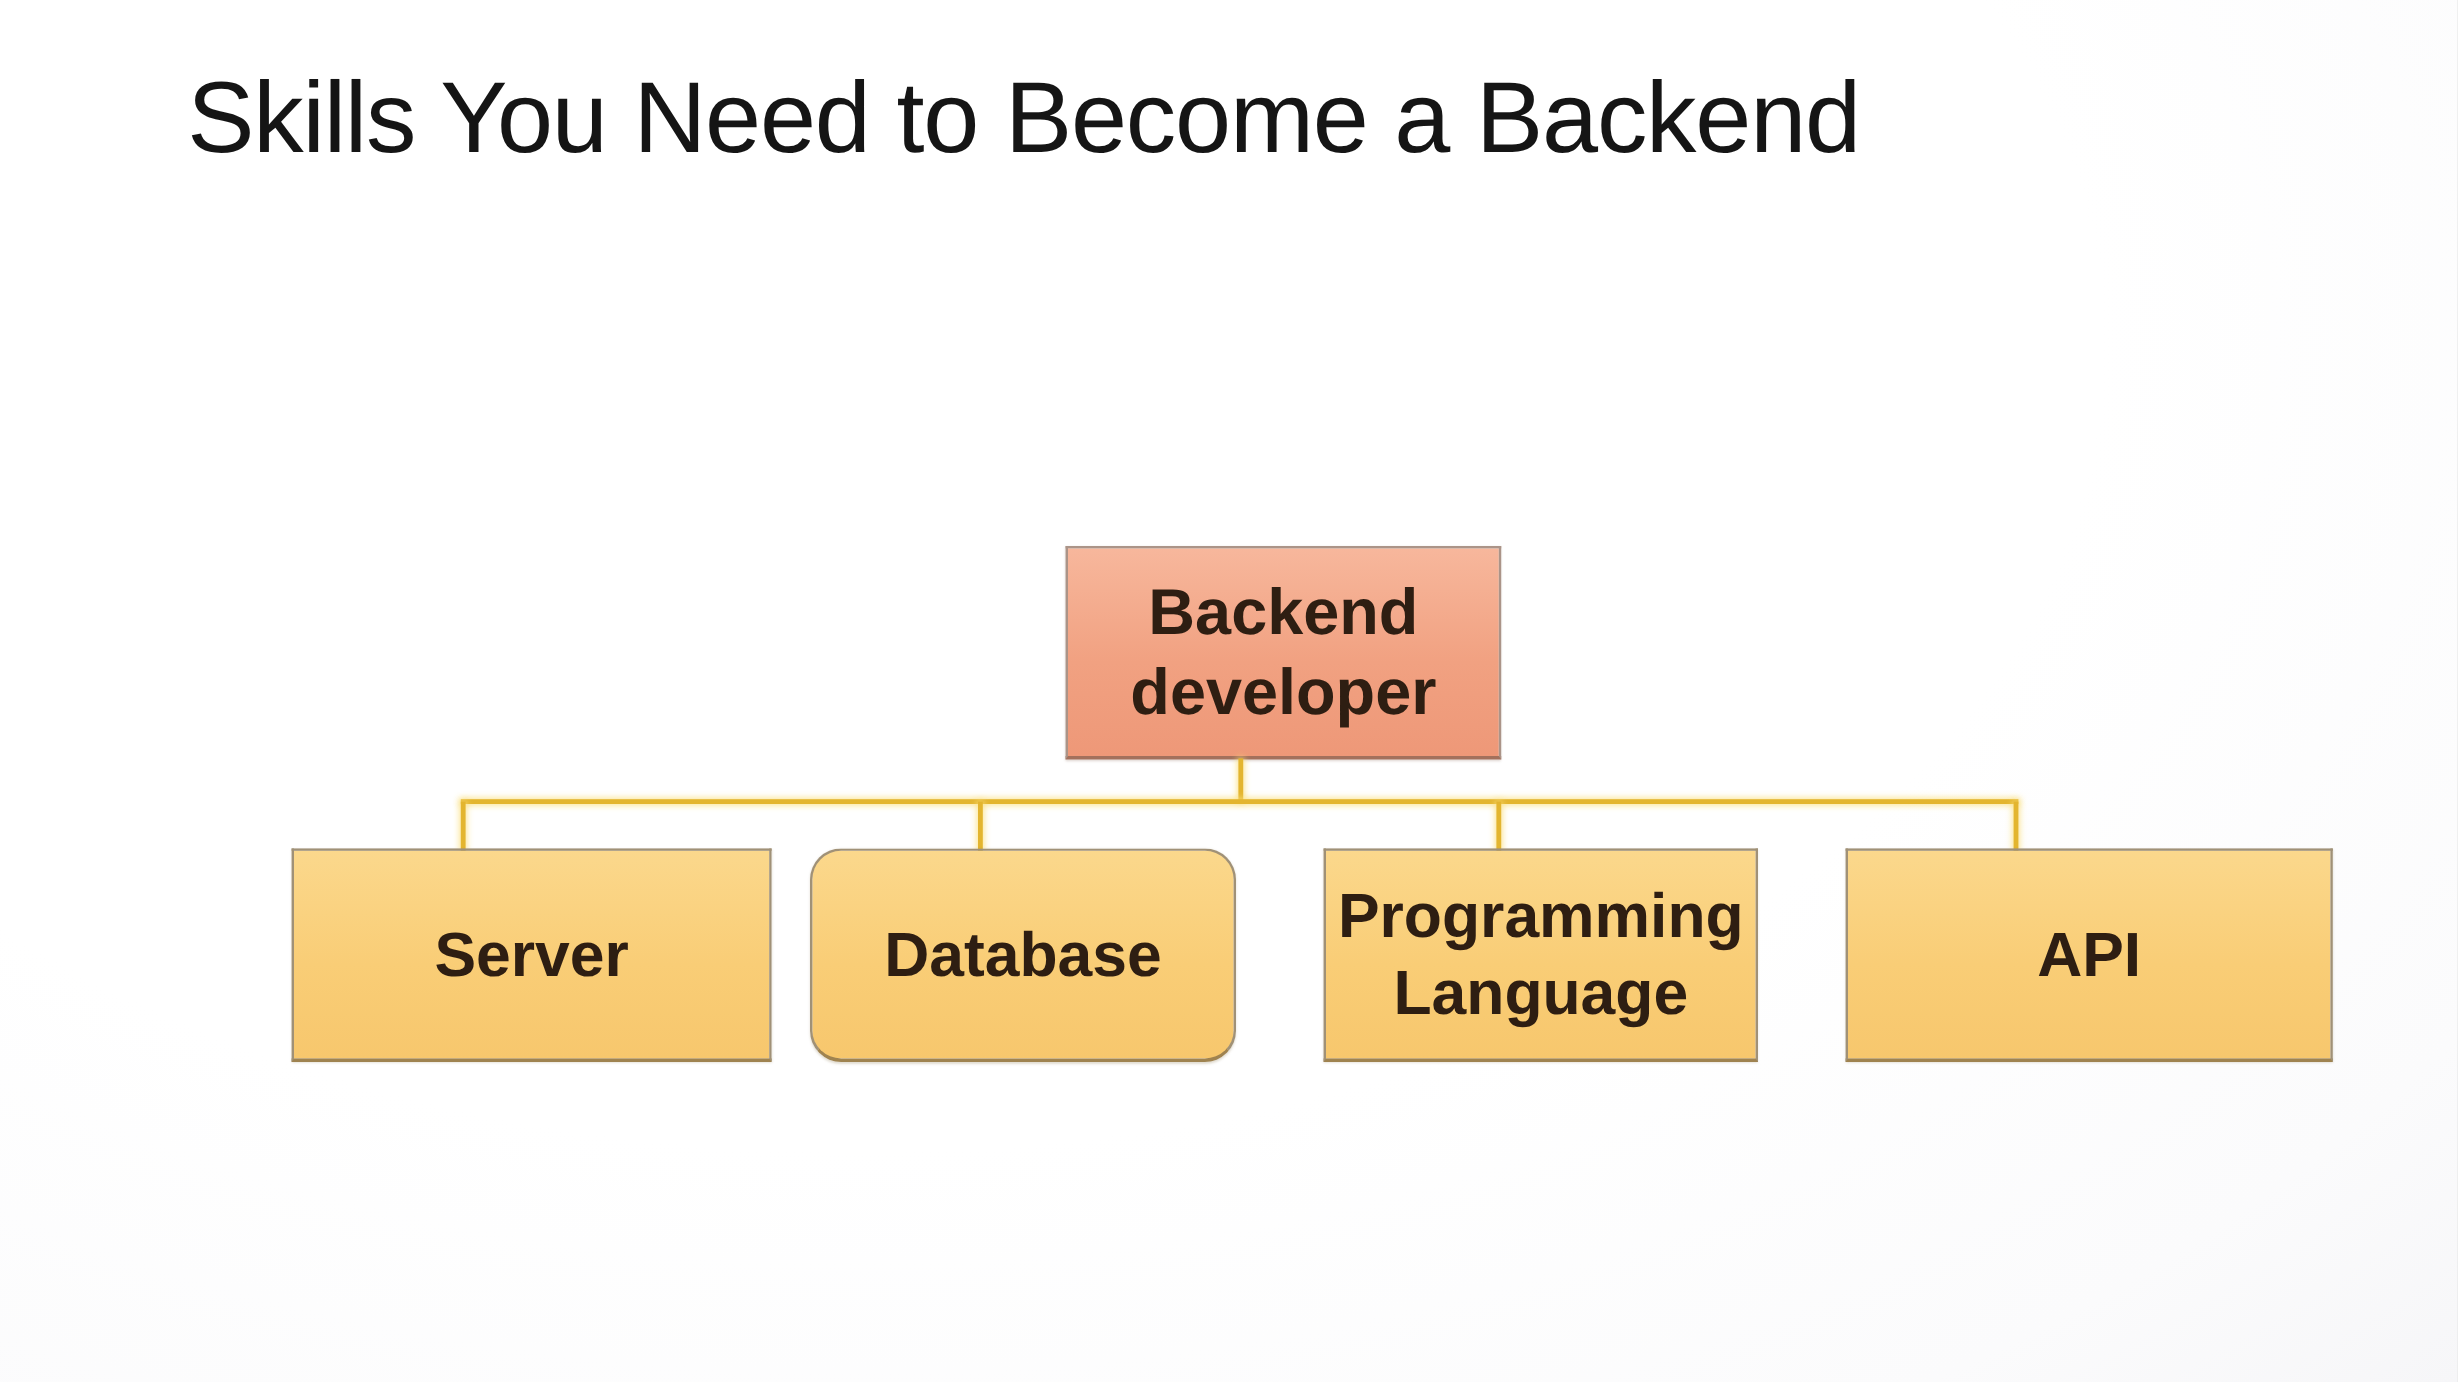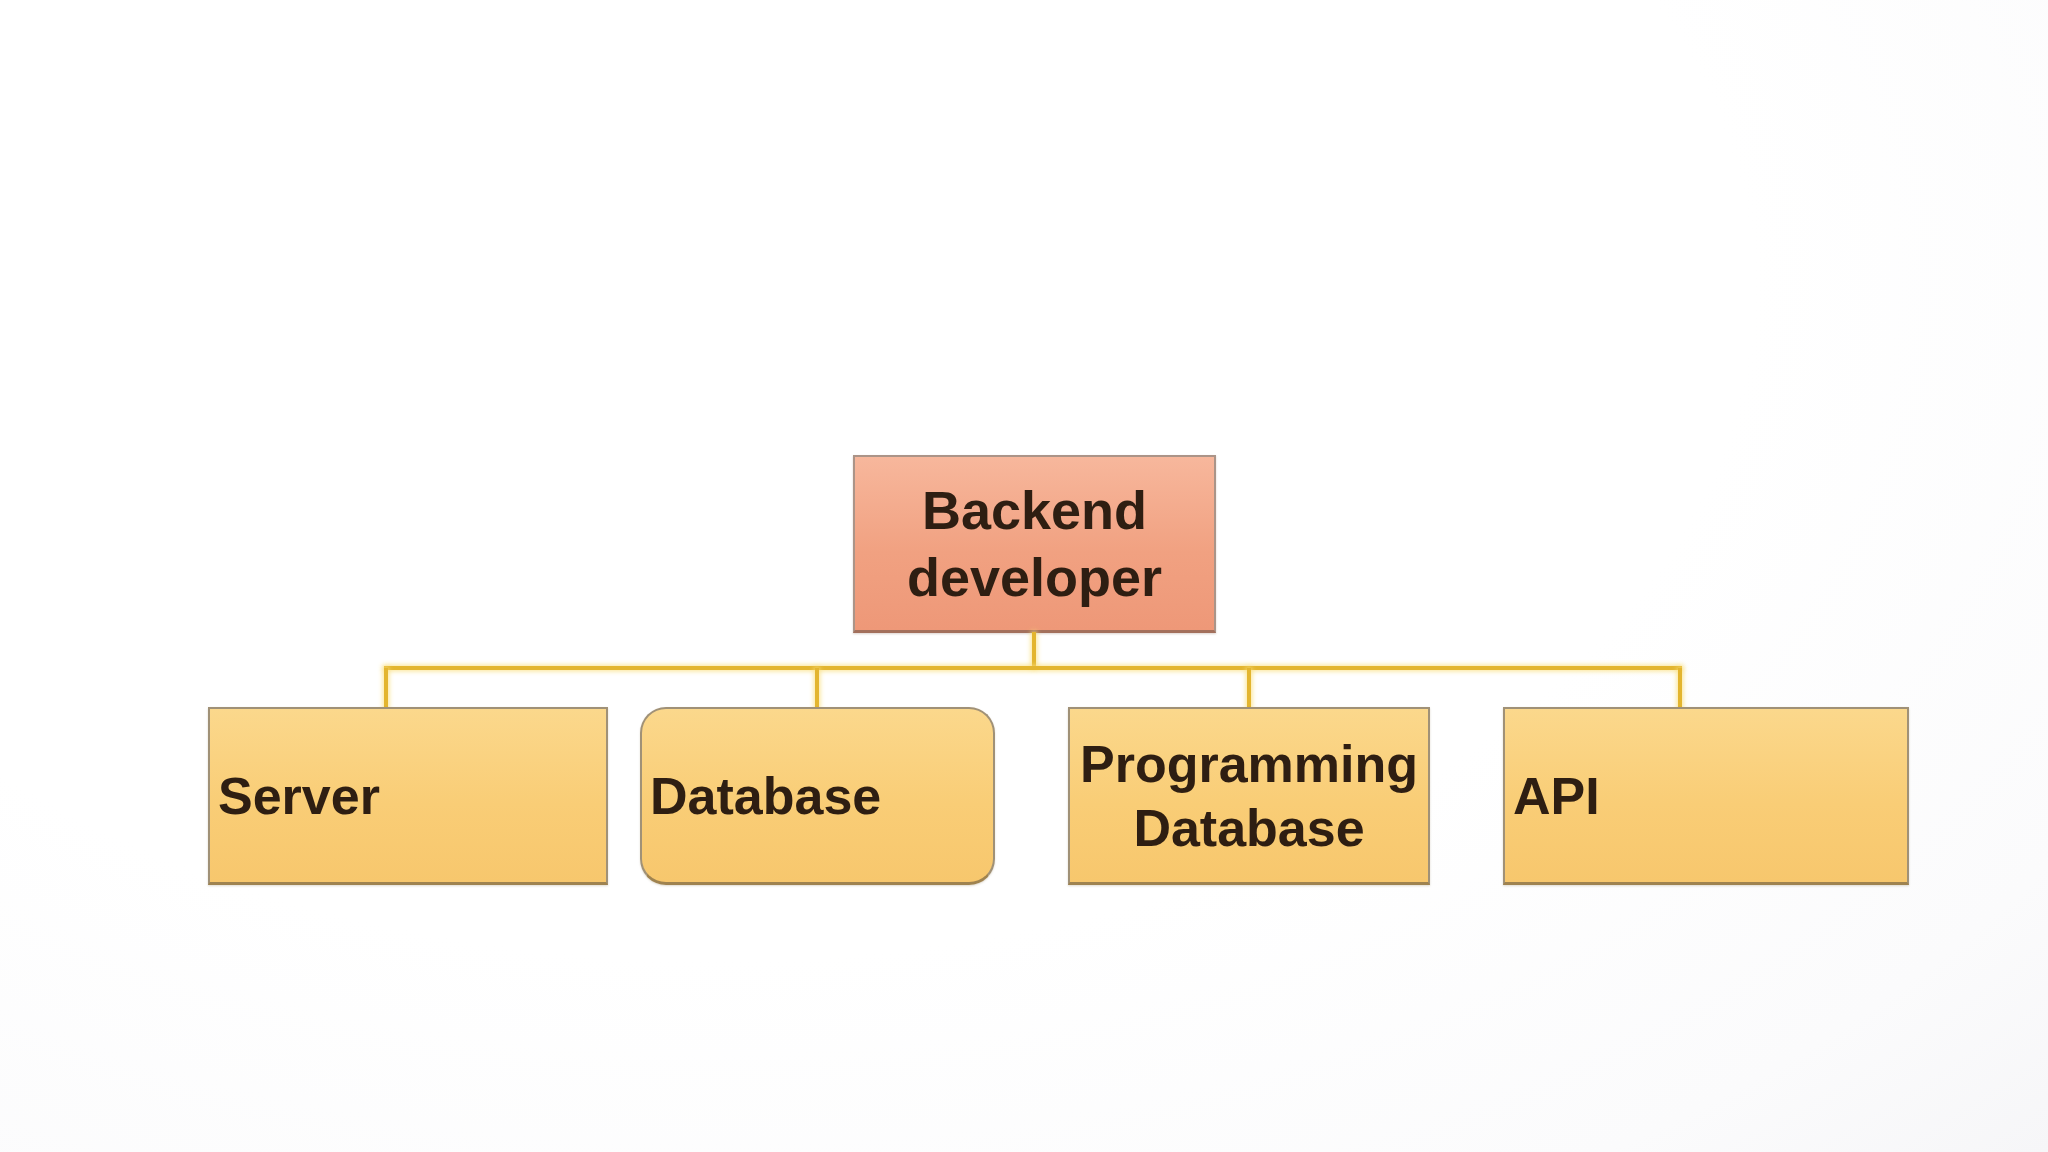--- a/index.html
+++ b/index.html
@@ -29,25 +29,26 @@
     font-family: "Liberation Sans", sans-serif;
   }
   .title .tl { display: block; }
 
   
   .node {
     position: absolute;
     box-sizing: border-box;
     display: flex;
     align-items: center;
-    justify-content: flex-start;
+    justify-content: center;
     text-align: center;
     color: #2e1e12;
     font-weight: 700;
     font-family: "Liberation Sans", sans-serif;
+    margin-left: 35px;
   }
   .node span { display: block; }
   .node.root {
     left: 853px;
     top: 455px;
     width: 363px;
     height: 178px;
     font-size: 54px;
     line-height: 67px;
     background: linear-gradient(180deg, #f7b79c 0%, #f1a181 55%, #ee9878 100%);
@@ -84,20 +85,21 @@
   .conn.d2 { left: 815px;  }
   .conn.d3 { left: 1247px; }
   .conn.d4 { left: 1678px; }
 </style>
 </head>
 <body>
 
 <div class="slide">
 
   <h1 class="title">
+    <span class="tl">Skills You Need to Become a Backend</span>
   </h1>
 
   <div>
 
     <div class="node root">
       <span>Backend developer</span>
     </div>
 
     <div class="conn stub"></div>
     <div class="conn rail"></div>
@@ -106,20 +108,20 @@
     <div class="conn drop d3"></div>
     <div class="conn drop d4"></div>
 
     <div class="node child c1">
       <span>Server</span>
     </div>
     <div class="node child c2">
       <span>Database</span>
     </div>
     <div class="node child c3">
-      <span>Programming Database</span>
+      <span>Programming Language</span>
     </div>
     <div class="node child c4">
       <span>API</span>
     </div>
 
   </div>
 </div>
 
 </body></html>

